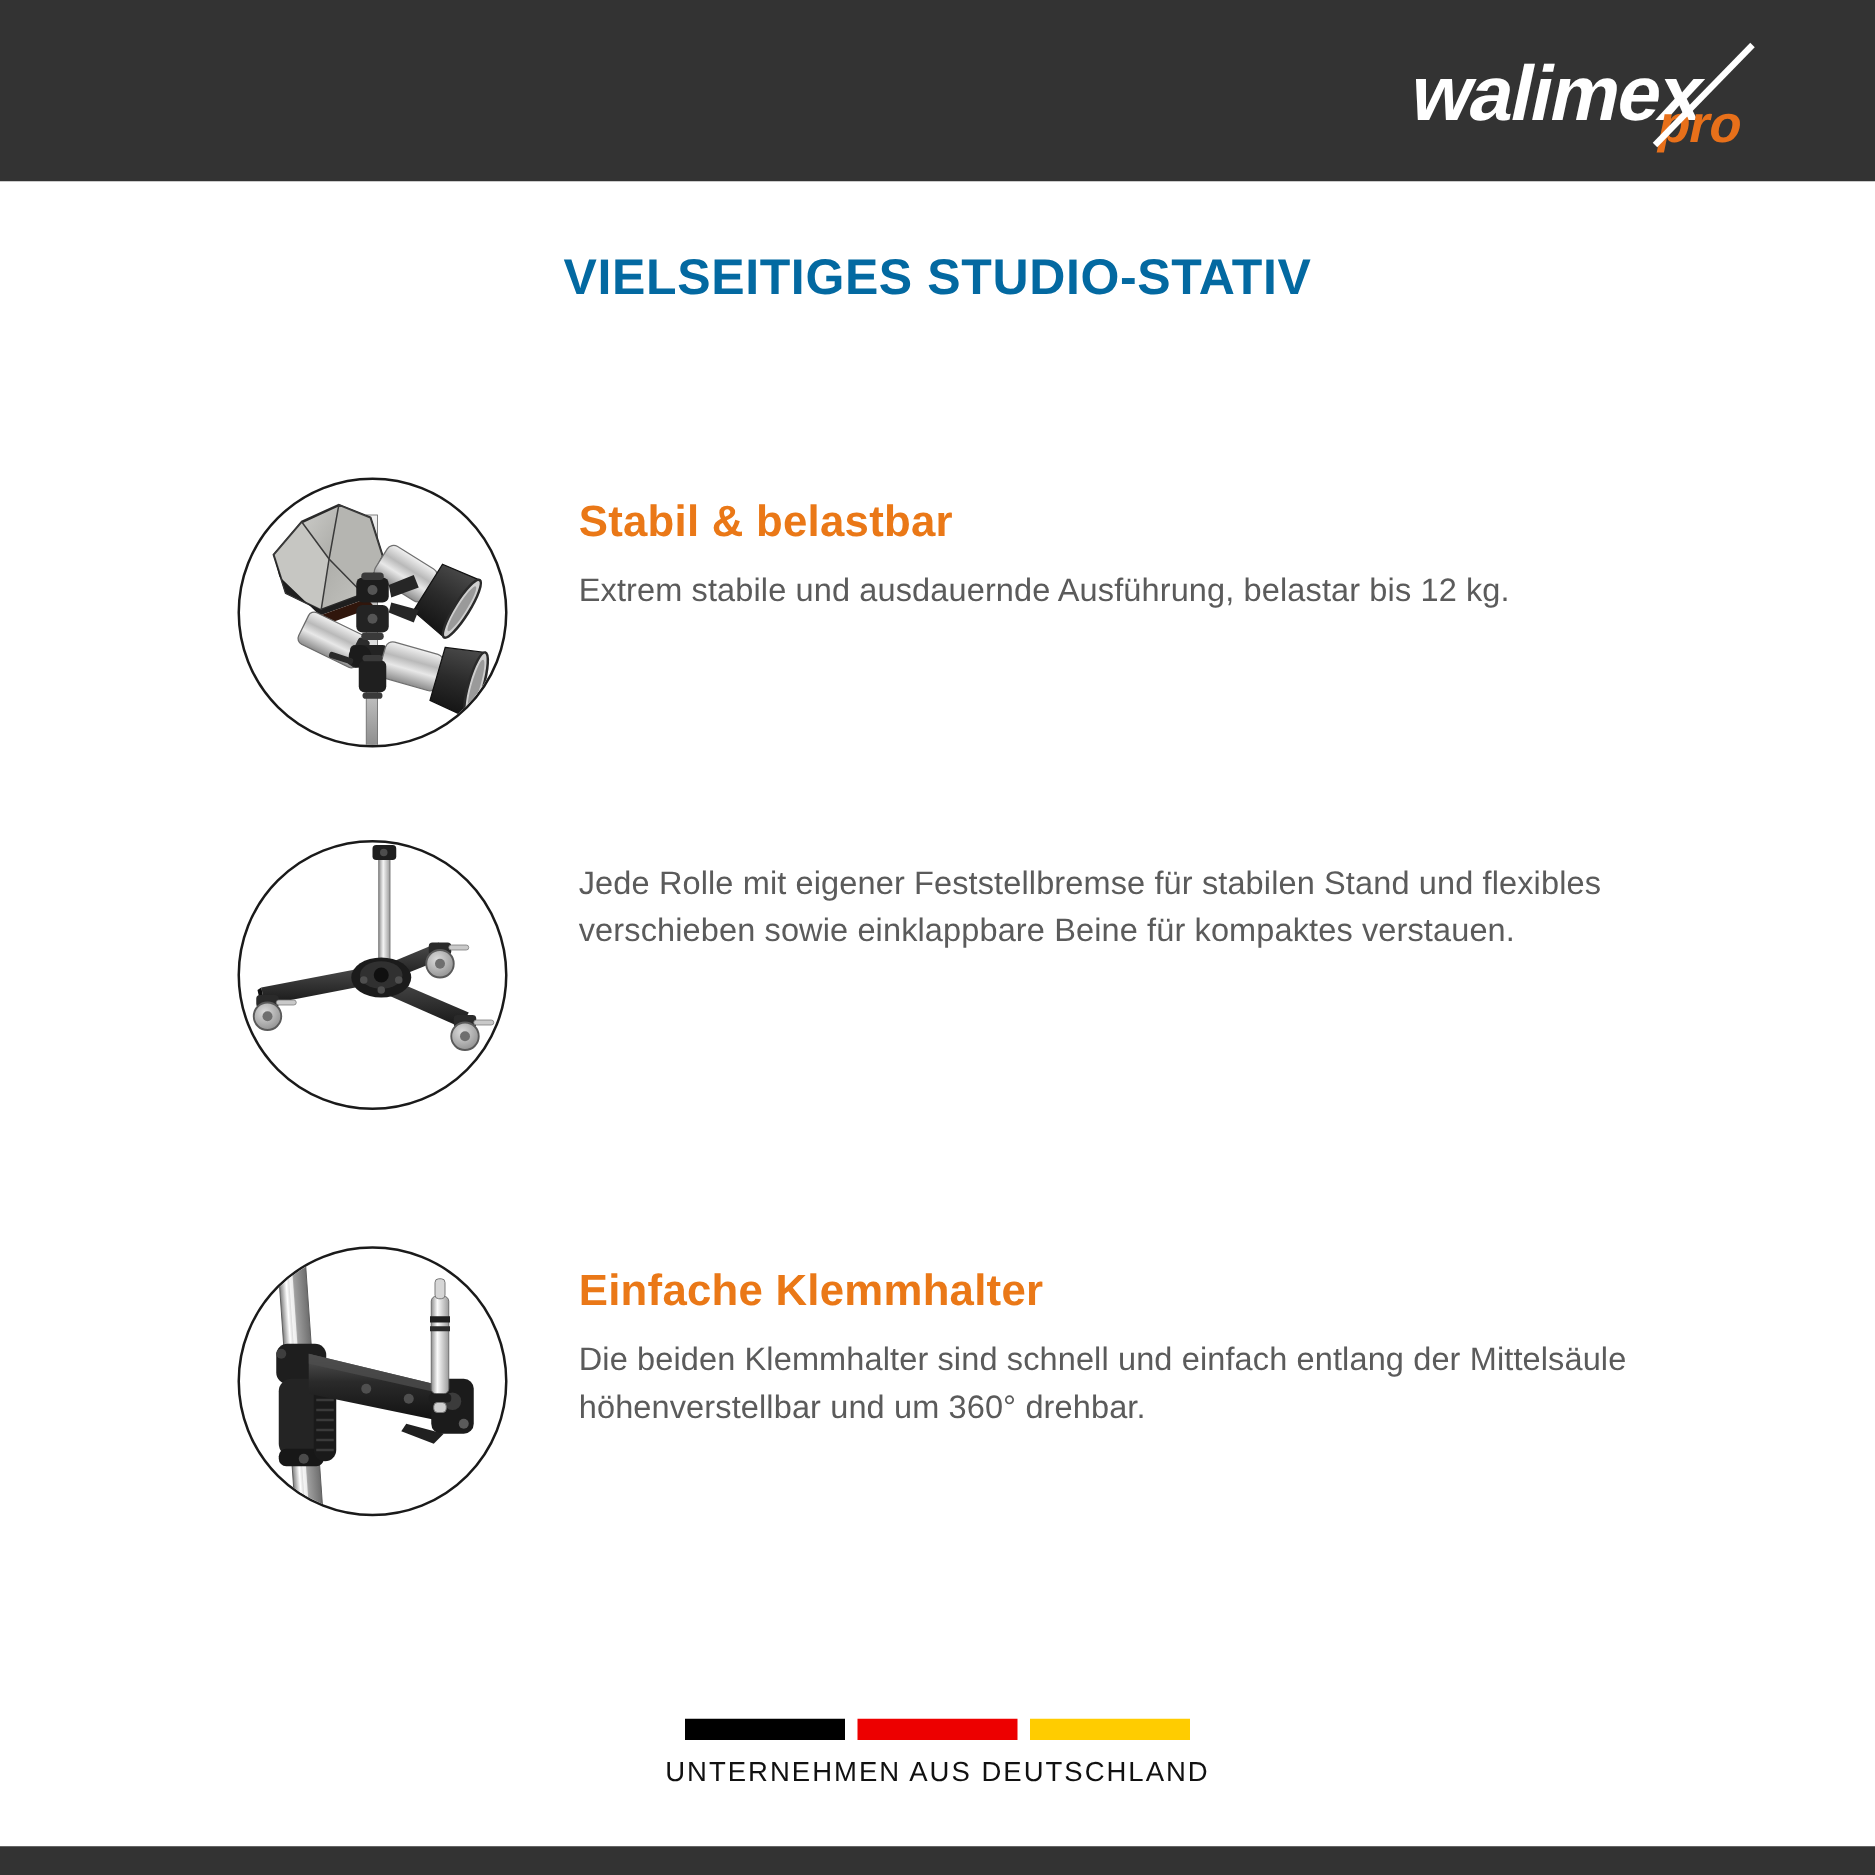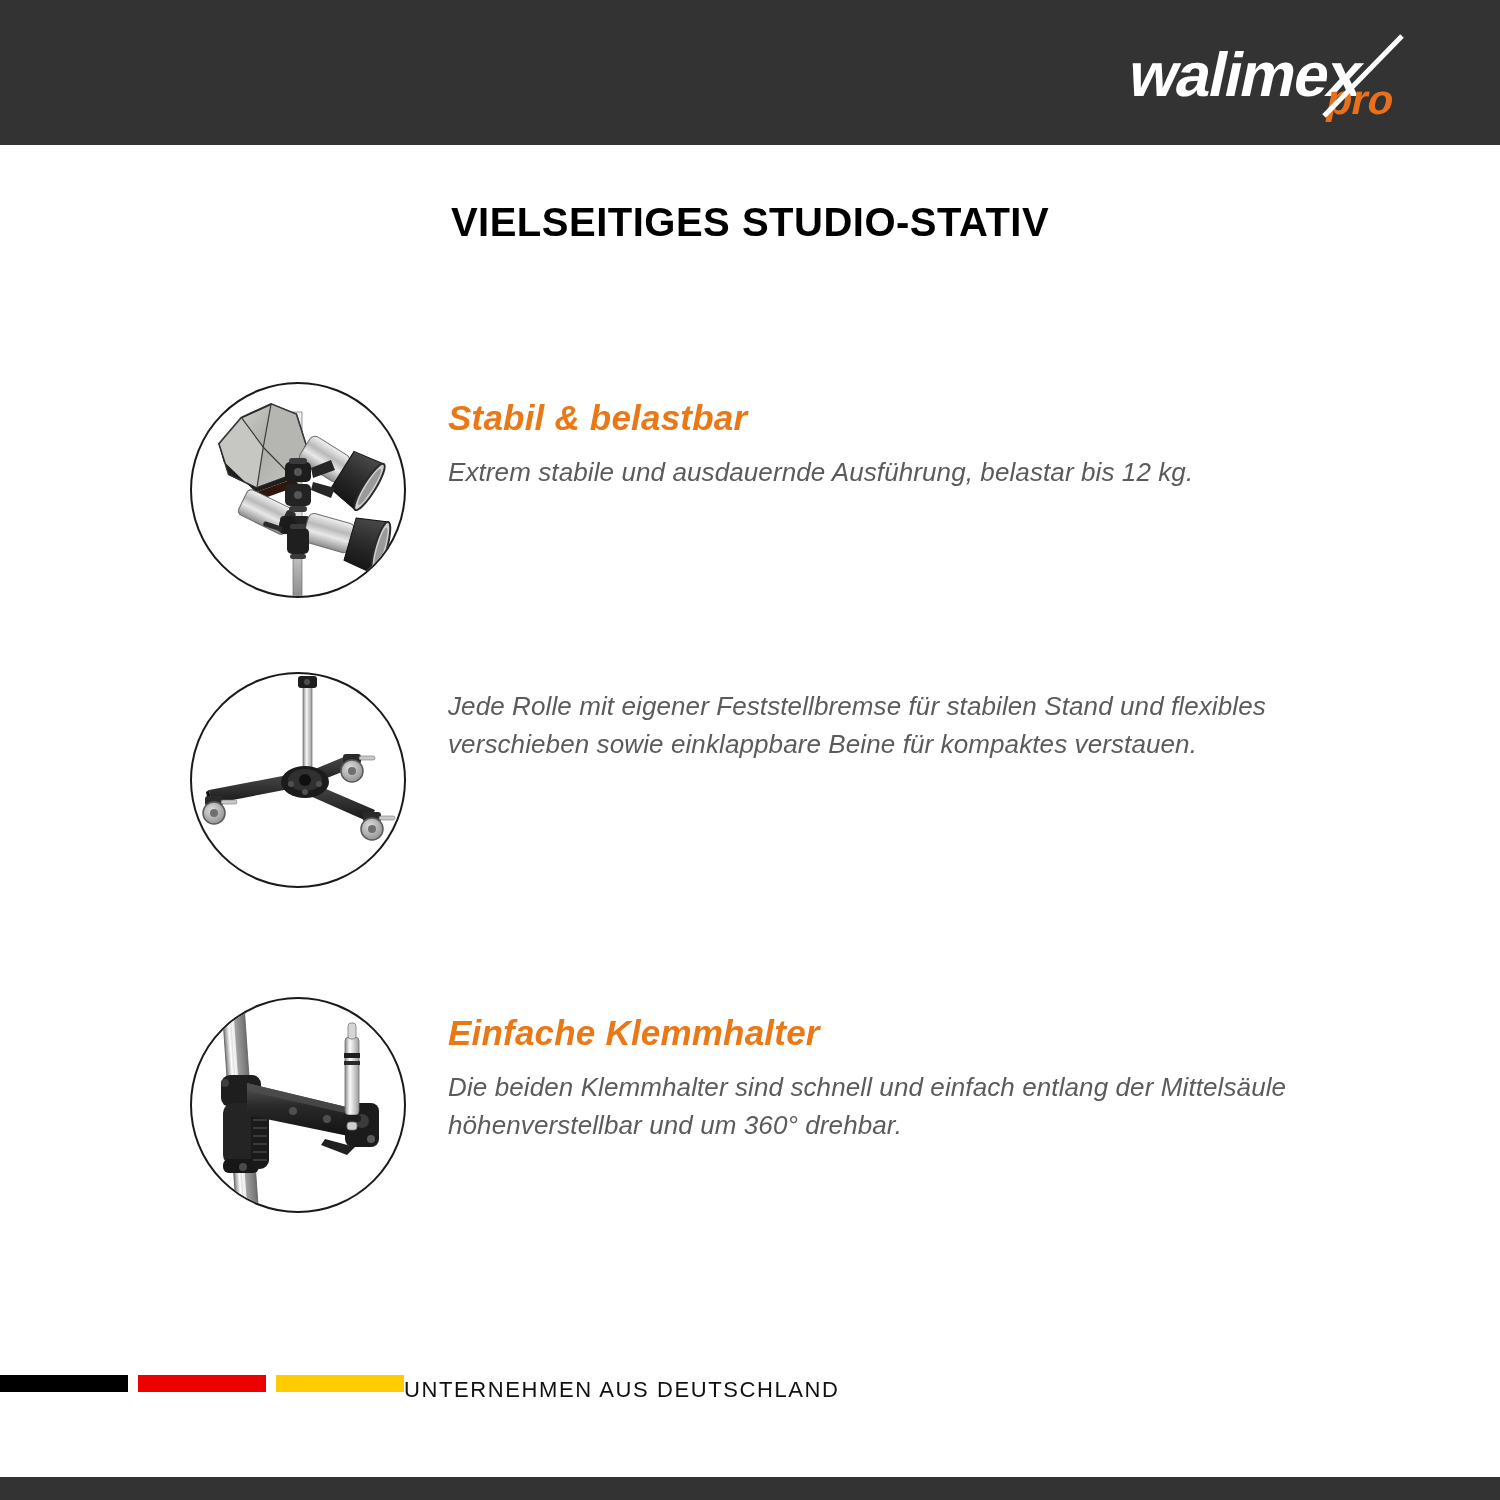--- a/index.html
+++ b/index.html
@@ -53,21 +53,21 @@
   
   .main-heading {
     position: absolute;
     left: 0;
     top: 200px;
     width: 1500px;
     text-align: center;
     font-size: 40px;
     font-weight: bold;
     letter-spacing: 0.5px;
-    color: #000000;
+    color: #0369a1;
     line-height: 1.1;
   }
 
   
   .features {
     position: absolute;
     left: 0;
     top: 372px;
     width: 1500px;
   }
@@ -100,24 +100,23 @@
   }
   .thumb svg {
     position: absolute;
     left: 0; top: 0;
     width: 230px;
     height: 230px;
     overflow: visible;
   }
 
   .ftext {
-    margin-left: 33px;
+    margin-left: 48px;
     padding-top: 26px;
     max-width: 880px;
-    font-style: italic;
   }
   .ftitle {
     font-size: 35px;
     font-weight: bold;
     color: #ea7817;
     line-height: 1.15;
     margin: 0 0 16px 0;
     letter-spacing: 0.2px;
   }
   .fbody {
@@ -129,21 +128,21 @@
     letter-spacing: 0.1px;
   }
 
   
   .footer {
     position: absolute;
     left: 0;
     top: 1375px;
     width: 1500px;
     display: flex;
-    flex-direction: row;
+    flex-direction: column;
     align-items: center;
   }
   .flag {
     display: flex;
     gap: 10px;
     margin-bottom: 13px;
   }
   .flag span {
     display: block;
     width: 128px;

